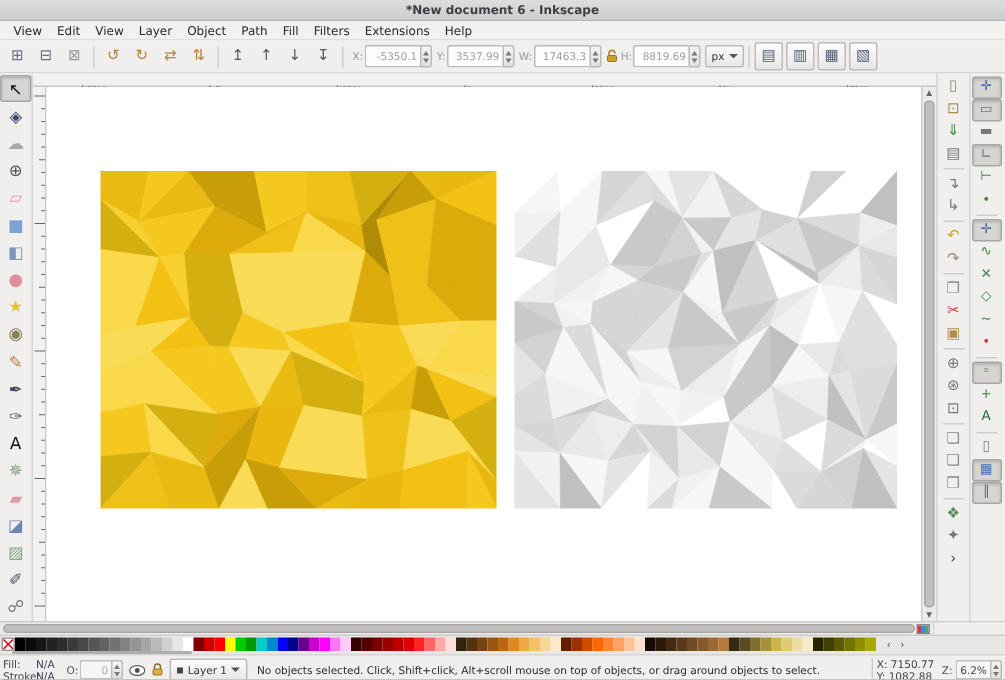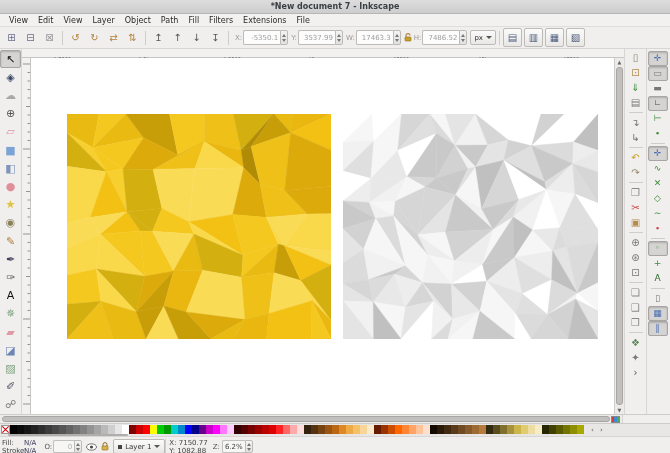--- a/index.html
+++ b/index.html
@@ -86,34 +86,34 @@
              display:flex;align-items:center;justify-content:center;color:#444;}
   .glyph{display:inline-block;line-height:1;}
   text{font-family:"DejaVu Sans","Liberation Sans",sans-serif;}
 </style>
 </head>
 <body>
 
 <div class="window">
 
   <div class="titlebar">
-    <span class="ttl">*New document 7 - Inkscape</span>
+    <span class="ttl">*New document 6 - Inkscape</span>
   </div>
 
   <div class="menubar" id="menubar">
       <div class="menuitem">View</div>
       <div class="menuitem">Edit</div>
       <div class="menuitem">View</div>
       <div class="menuitem">Layer</div>
       <div class="menuitem">Object</div>
       <div class="menuitem">Path</div>
       <div class="menuitem">Fill</div>
       <div class="menuitem">Filters</div>
       <div class="menuitem">Extensions</div>
-      <div class="menuitem">File</div>
+      <div class="menuitem">Help</div>
     </div>
 
   <div class="toolbar">
     <div id="tb-buttons" style="display:flex;align-items:center;">
         <div class="icbtn">
           <span class="glyph" style="color: rgb(106, 111, 138);">⊞</span>
         </div>
         <div class="icbtn">
           <span class="glyph" style="color: rgb(106, 111, 138);">⊟</span>
         </div>
@@ -173,21 +173,21 @@
         </span>
     </div>
     <span class="miniicon" style="margin:0 1px 0 3px;">
       <svg width="8" height="9" viewBox="0 0 8 9">
           <path d="M2 4 V2.6 A2 2 0 0 1 6 2.6" fill="none" stroke="#b5813f" stroke-width="1.1"></path>
           <rect x="1" y="4" width="6" height="4" rx="0.8" fill="#c9a227" stroke="#8a6a1a" stroke-width="0.6"></rect>
         </svg>
     </span>
     <div class="fld" style="margin-left:1px">
       <span class="lbl">H:</span>
-      <span class="fbox" style="width:32px">7486.52</span>
+      <span class="fbox" style="width:32px">8819.69</span>
       <span class="spin">
           <i class="up"></i>
           <i class="dn"></i>
         </span>
     </div>
     <div class="unitbox">
       <span>px</span>
       <span class="caret"></span>
     </div>
     <div class="vsep"></div>
@@ -894,20 +894,21 @@
       <svg width="8" height="9" viewBox="0 0 8 9">
           <path d="M2 4 V2.6 A2 2 0 0 1 6 2.6 V4" fill="none" stroke="#8a6a1a" stroke-width="1"></path>
           <rect x="1" y="4" width="6" height="4" rx="0.8" fill="#d9b24a" stroke="#8a6a1a" stroke-width="0.6"></rect>
         </svg>
     </span>
     <div class="layerdd">
       <span class="dot"></span>
       <span>Layer 1</span>
       <span class="caret"></span>
     </div>
+    <div class="statusmsg">No objects selected. Click, Shift+click, Alt+scroll mouse on top of objects, or drag around objects to select.</div>
     <div class="coords">
       <span><span>X:</span> <span>7150.77</span></span>
       <span><span>Y:</span> <span>1082.88</span></span>
     </div>
     <div class="zoomblock">
       <span style="margin:0 2px;color:#555">Z:</span>
       <span class="zbox">6.2%</span>
       <span class="spin" style="height:13px">
           <i class="up"></i>
           <i class="dn"></i>

